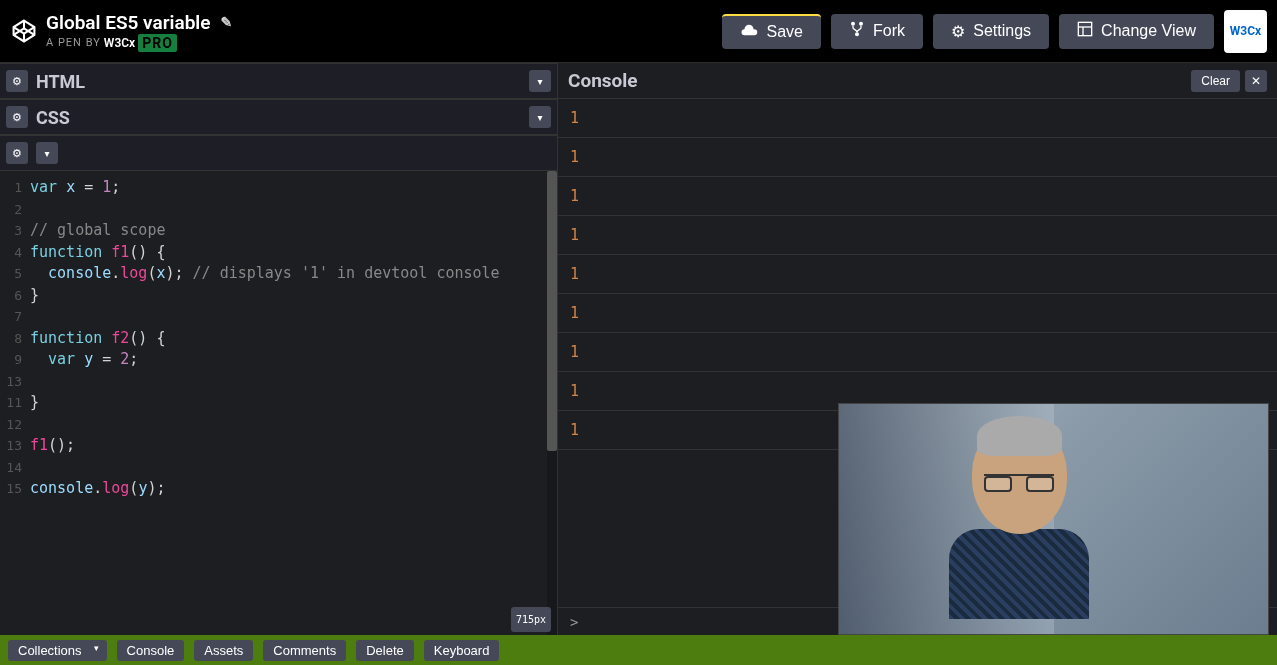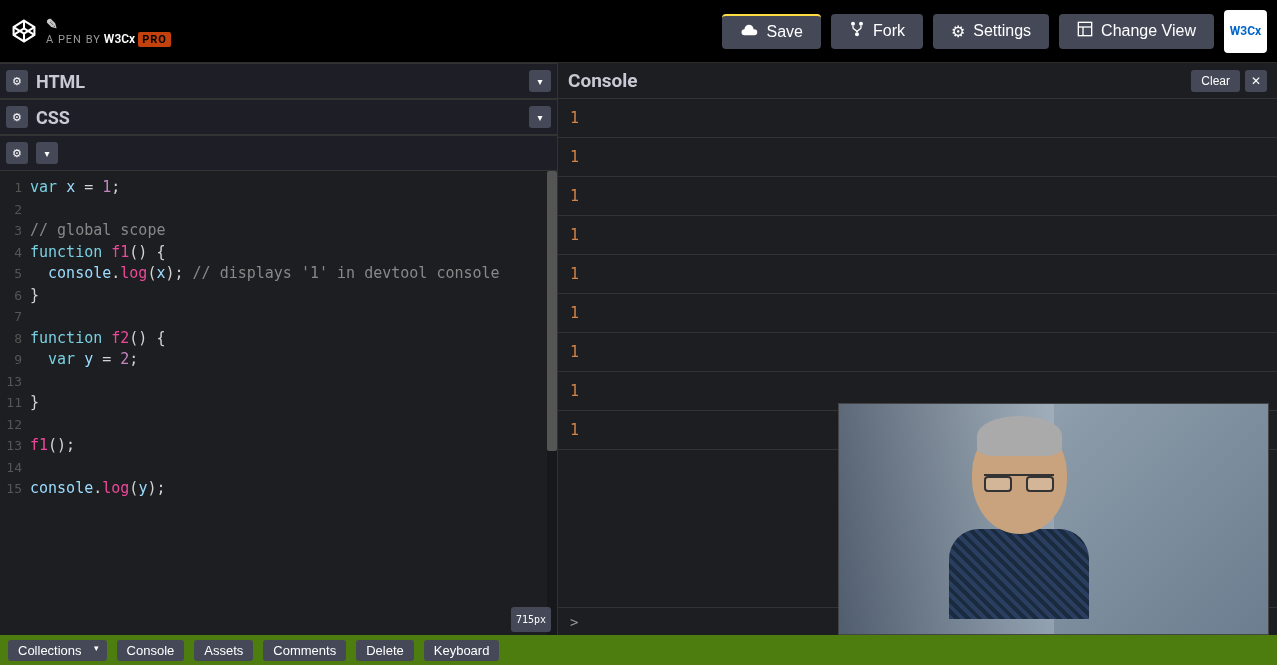--- a/index.html
+++ b/index.html
@@ -43,23 +43,23 @@
     .pen-byline {
       font-size: 11px;
       color: #999;
       letter-spacing: 1px;
       display: flex;
       align-items: center;
       gap: 3px;
     }
     .w3cx-text { color: #fff; font-weight: 600; letter-spacing: 0; font-size: 12px; }
     .pro-badge {
-      background: #c2410c;
+      background: #15803d;
       color: #000;
-      font-size: 11px;
+      font-size: 14px;
       font-weight: 700;
       padding: 1px 4px;
       border-radius: 2px;
     }
     .header-buttons { display: flex; gap: 10px; align-items: center; }
     .header-btn {
       background: #444857;
       border: none;
       color: #fff;
       padding: 0 18px;
@@ -361,20 +361,21 @@
     <svg viewBox="0 0 100 100" width="26" height="26" fill="none" stroke="#fff" stroke-width="8">
       <polygon points="50,10 90,35 90,65 50,90 10,65 10,35"></polygon>
       <polyline points="10,35 50,60 90,35"></polyline>
       <polyline points="10,65 50,40 90,65"></polyline>
       <line x1="50" y1="10" x2="50" y2="40"></line>
       <line x1="50" y1="60" x2="50" y2="90"></line>
     </svg>
   </div>
   <div class="title-area">
     <div class="pen-title">
+      <span>Global ES5 variable</span>
       <span class="edit-icon">✎</span>
     </div>
     <div class="pen-byline">
       <span>A PEN BY</span>
       <span class="w3cx-text">W3Cx</span>
       <span class="pro-badge">PRO</span>
     </div>
   </div>
   <div class="header-buttons">
     <button class="header-btn save-btn">

